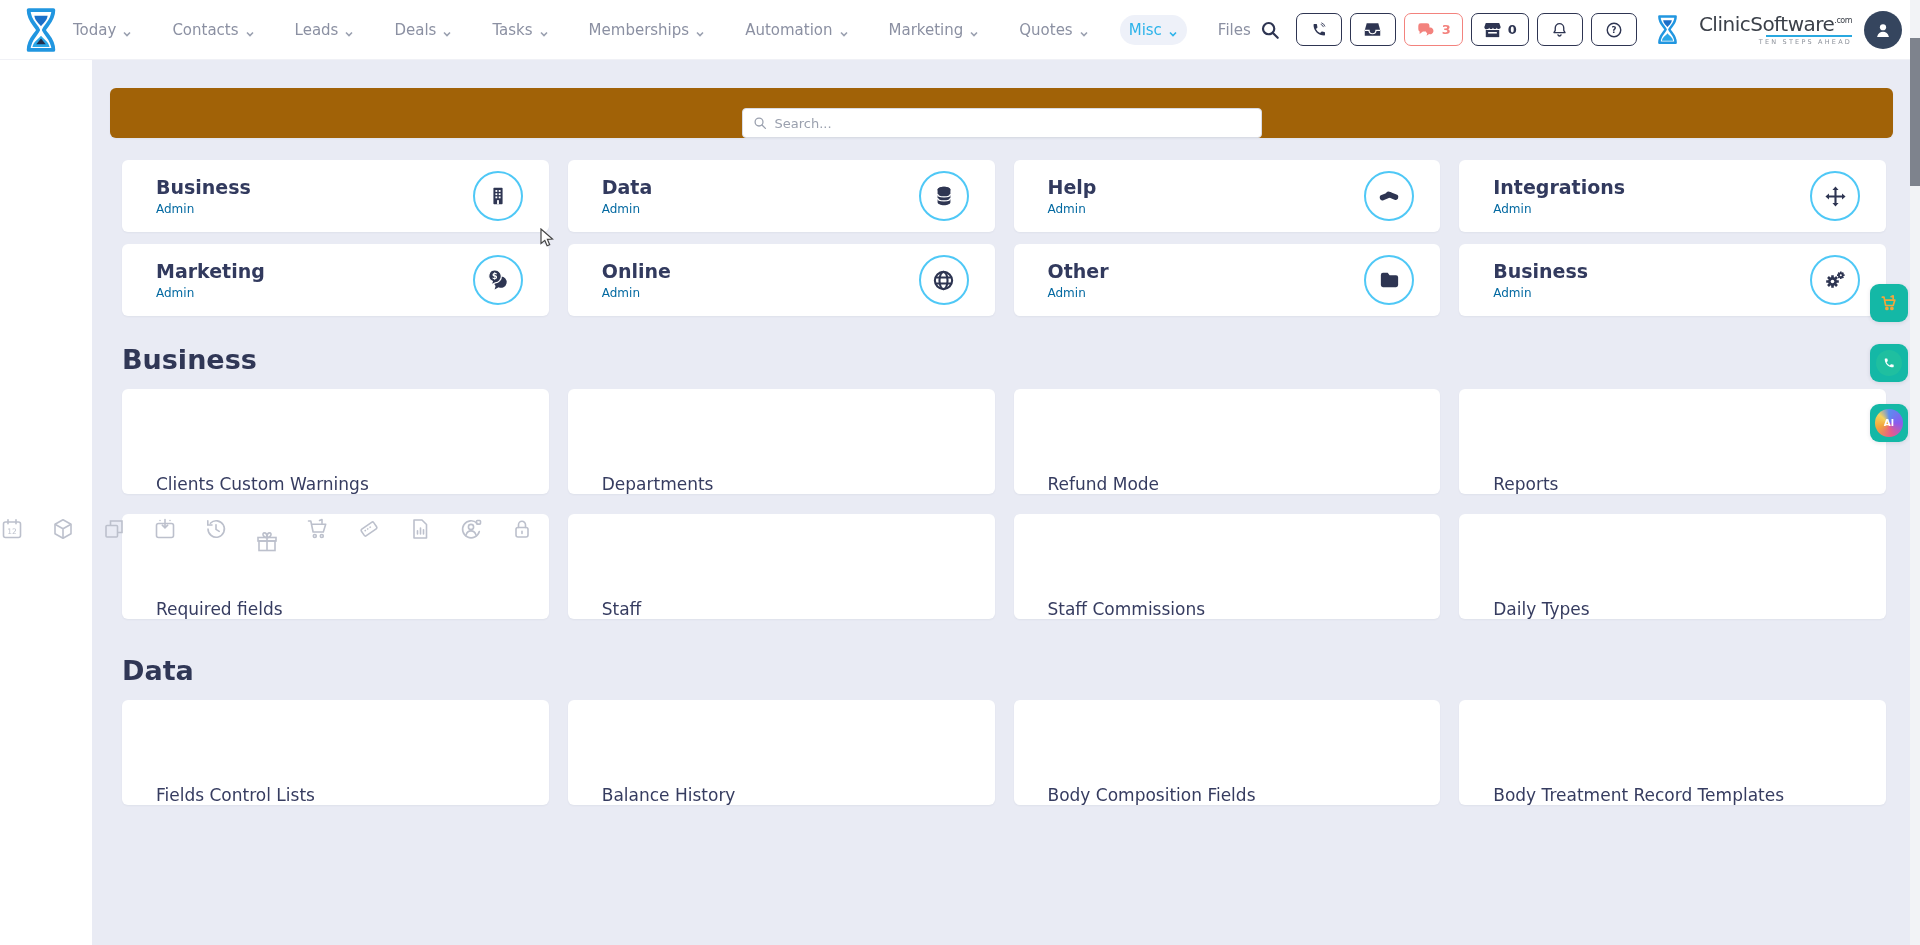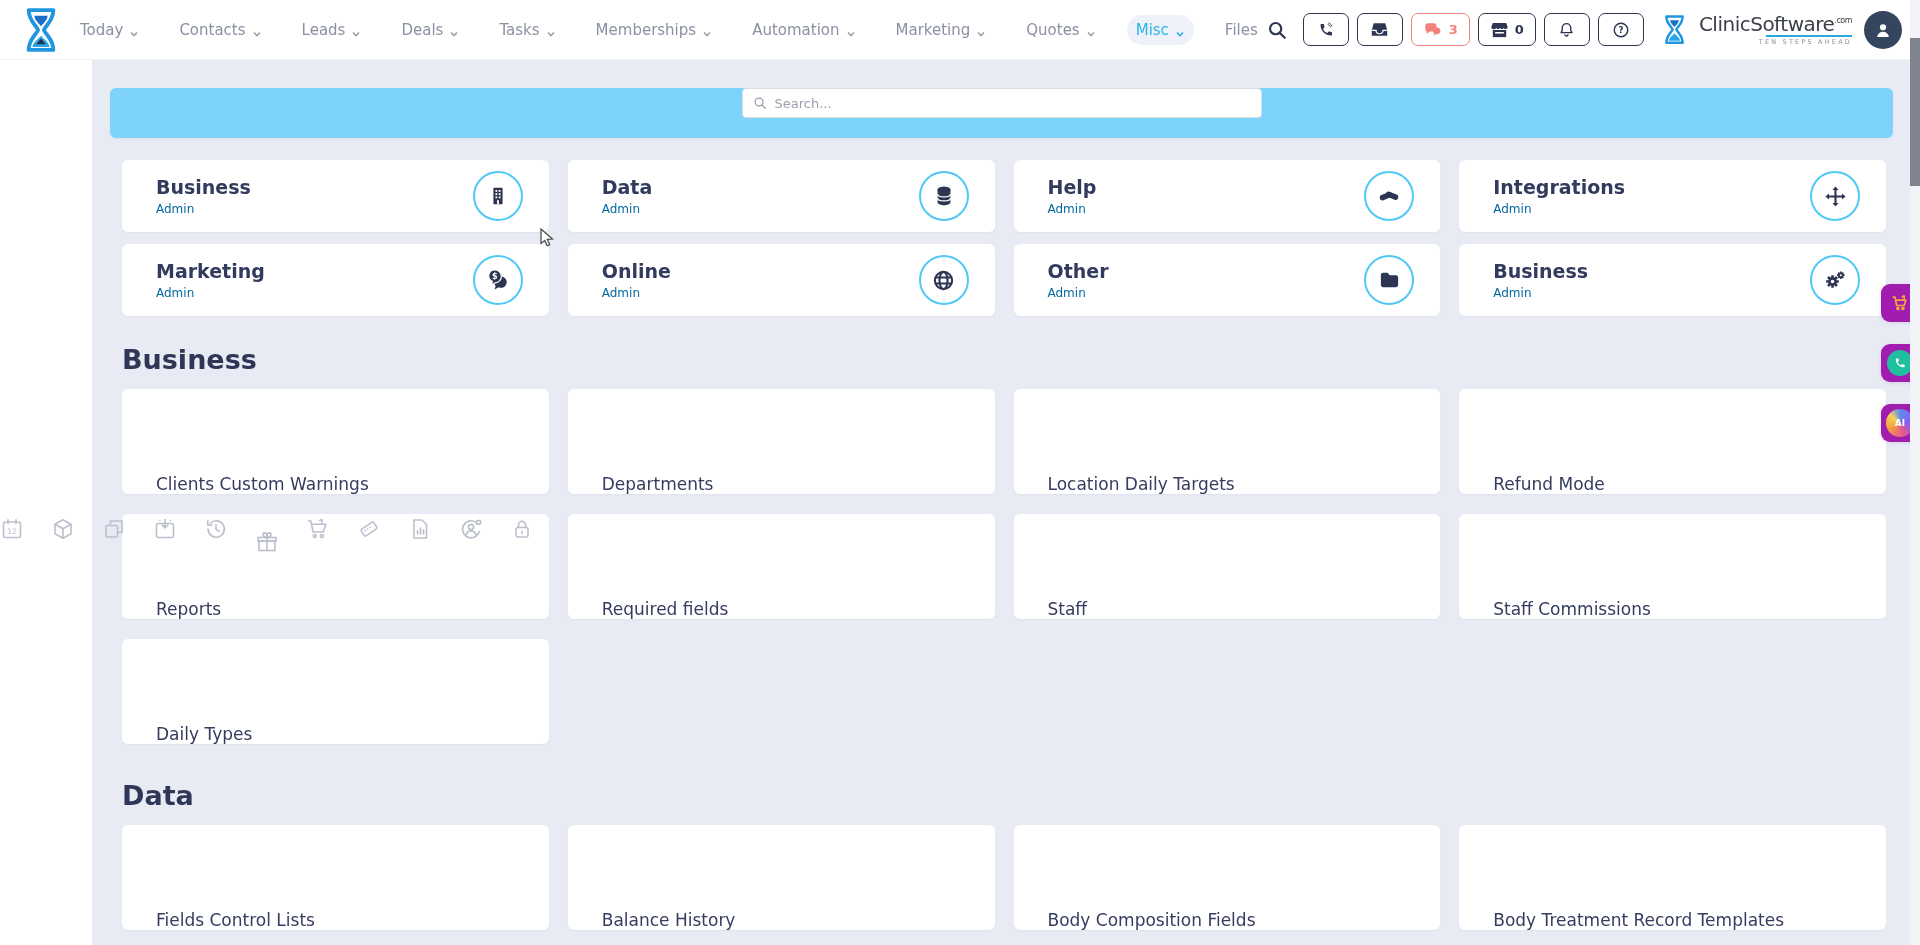--- a/index.html
+++ b/index.html
@@ -18,39 +18,39 @@
   .nav-item .chev svg { stroke:#9aa0b0; }
   .nav-item.active { background:#eef1f9; color:#2cb3ea; }
   .nav-item.active .chev svg { stroke:#2cb3ea; }
   .top-right { margin-left:auto; display:flex; align-items:center; gap:8px; padding-right:18px; }
   .icon-btn { height:33px; min-width:46px; padding:0 11px; border:1.7px solid #2e3552; border-radius:7px;
               display:flex; align-items:center; justify-content:center; gap:6px; color:#2e3552;
               background:#fff; cursor:pointer; }
   .icon-btn.red { border-color:#f3827d; color:#f3827d; }
   .btn-count { font-size:13px; font-weight:600; }
   .search-glyph { margin-right:8px; display:flex; cursor:pointer; }
-  .brand { display:flex; align-items:center; gap:12px; margin-left:10px; margin-right:4px; }
+  .brand { display:flex; align-items:center; gap:19px; margin-left:10px; margin-right:4px; }
   .brand-text { display:flex; flex-direction:column; align-items:flex-end; line-height:1; }
   .brand-name-row { font-size:20px; color:#3b4049; font-weight:500; letter-spacing:-0.5px; }
   .brand-tld { font-size:8px; color:#3b4049; vertical-align:super; }
   .brand-rule { width:86px; height:2px; background:#29a8e0; margin-top:1px; }
   .brand-tagline { font-size:6.5px; letter-spacing:2.2px; color:#8b9099; margin-top:2px; }
   .avatar { width:38px; height:38px; border-radius:50%; background:#35455e; display:flex;
             align-items:center; justify-content:center; cursor:pointer; }
 
   
   .sidebar { position:absolute; left:0; top:60px; width:92px; height:885px; background:#fff;
              display:flex; flex-direction:row; align-items:center; padding-top:53px; gap:27px; z-index:20; }
   .side-ic { width:24px; height:24px; color:#bcc0cc; cursor:pointer; display:flex; }
   .side-ic.group-gap { margin-top:26px; }
 
   
   .content { position:absolute; left:92px; top:60px; right:0; bottom:0; }
-  .search-panel { margin:28px 27px 0 18px; height:50px; background:#7dd3fc; border-radius:6px;
-                  box-shadow:0 1px 2px rgba(46,53,82,.05); display:flex; align-items:flex-start; justify-content:center; }
+  .search-panel { margin:28px 27px 0 18px; height:50px; background:#a16207; border-radius:6px;
+                  box-shadow:0 1px 2px rgba(46,53,82,.05); display:flex; align-items:flex-end; justify-content:center; }
   .search-box { width:520px; height:30px; border:1px solid #d9dce5; border-radius:4px; display:flex;
                 align-items:center; padding:0 10px; gap:8px; background:#fff; }
   .search-box input { border:none; outline:none; flex:1; font-size:13px; color:#5a607a; background:transparent;
                       font-family:"DejaVu Sans","Liberation Sans",sans-serif; }
   .search-box input::placeholder { color:#9aa0ae; }
   .inner { margin:0 34px 0 30px; }
   .cat-grid { margin-top:22px; display:grid; grid-template-columns:repeat(4,1fr); gap:12px 19px; }
   .cat-card { height:72px; background:#fff; border-radius:6px; box-shadow:0 1px 2px rgba(46,53,82,.05);
               display:flex; align-items:center; padding:0 26px 0 34px; cursor:pointer; }
   .cat-meta { display:flex; flex-direction:column; gap:4px; }
@@ -59,21 +59,21 @@
   .cat-icon { margin-left:auto; width:50px; height:50px; border-radius:50%; border:2px solid #4fc8f6;
               display:flex; align-items:center; justify-content:center; color:#2e3552; }
   .section-title { font-size:27px; color:#303756; font-weight:600; margin:28px 0 14px 0; }
   .section-title.data { margin-top:36px; }
   .item-grid { display:grid; grid-template-columns:repeat(4,1fr); gap:20px 19px; }
   .item-card { height:105px; background:#fff; border-radius:6px; box-shadow:0 1px 2px rgba(46,53,82,.05);
                display:flex; align-items:flex-end; padding:0 20px 0 34px; cursor:pointer; }
   .item-label { font-size:17px; color:#363c60; }
 
   
-  .float-widget { position:absolute; right:1px; width:38px; height:38px; background:#a21caf; border-radius:9px;
+  .float-widget { position:absolute; right:12px; width:38px; height:38px; background:#14b8a6; border-radius:9px;
                   box-shadow:0 1px 4px rgba(46,53,82,.12); display:flex; align-items:center; justify-content:center;
                   z-index:40; cursor:pointer; }
   .fw-cart { top:284px; color:#f2a63c; }
   .fw-phone { top:344px; }
   .phone-circle { width:26px; height:26px; border-radius:50%; background:#1fbfa0; display:flex;
                   align-items:center; justify-content:center; color:#fff; }
   .fw-ai { top:404px; }
   .ai-circle { width:28px; height:28px; border-radius:50%;
                background:conic-gradient(#5b8def,#8a5bef 90deg,#e85b8a 170deg,#f2a63c 250deg,#f4d35e 310deg,#5b8def);
                display:flex; align-items:center; justify-content:center; }
@@ -448,23 +448,20 @@
 
       <div class="section-title">Business</div>
       <div class="item-grid">
         <div class="item-card">
             <span class="item-label">Clients Custom Warnings</span>
           </div>
         <div class="item-card">
             <span class="item-label">Departments</span>
           </div>
         <div class="item-card">
-            <span class="item-label">Location Daily Targets</span>
-          </div>
-        <div class="item-card">
             <span class="item-label">Refund Mode</span>
           </div>
         <div class="item-card">
             <span class="item-label">Reports</span>
           </div>
         <div class="item-card">
             <span class="item-label">Required fields</span>
           </div>
         <div class="item-card">
             <span class="item-label">Staff</span>

